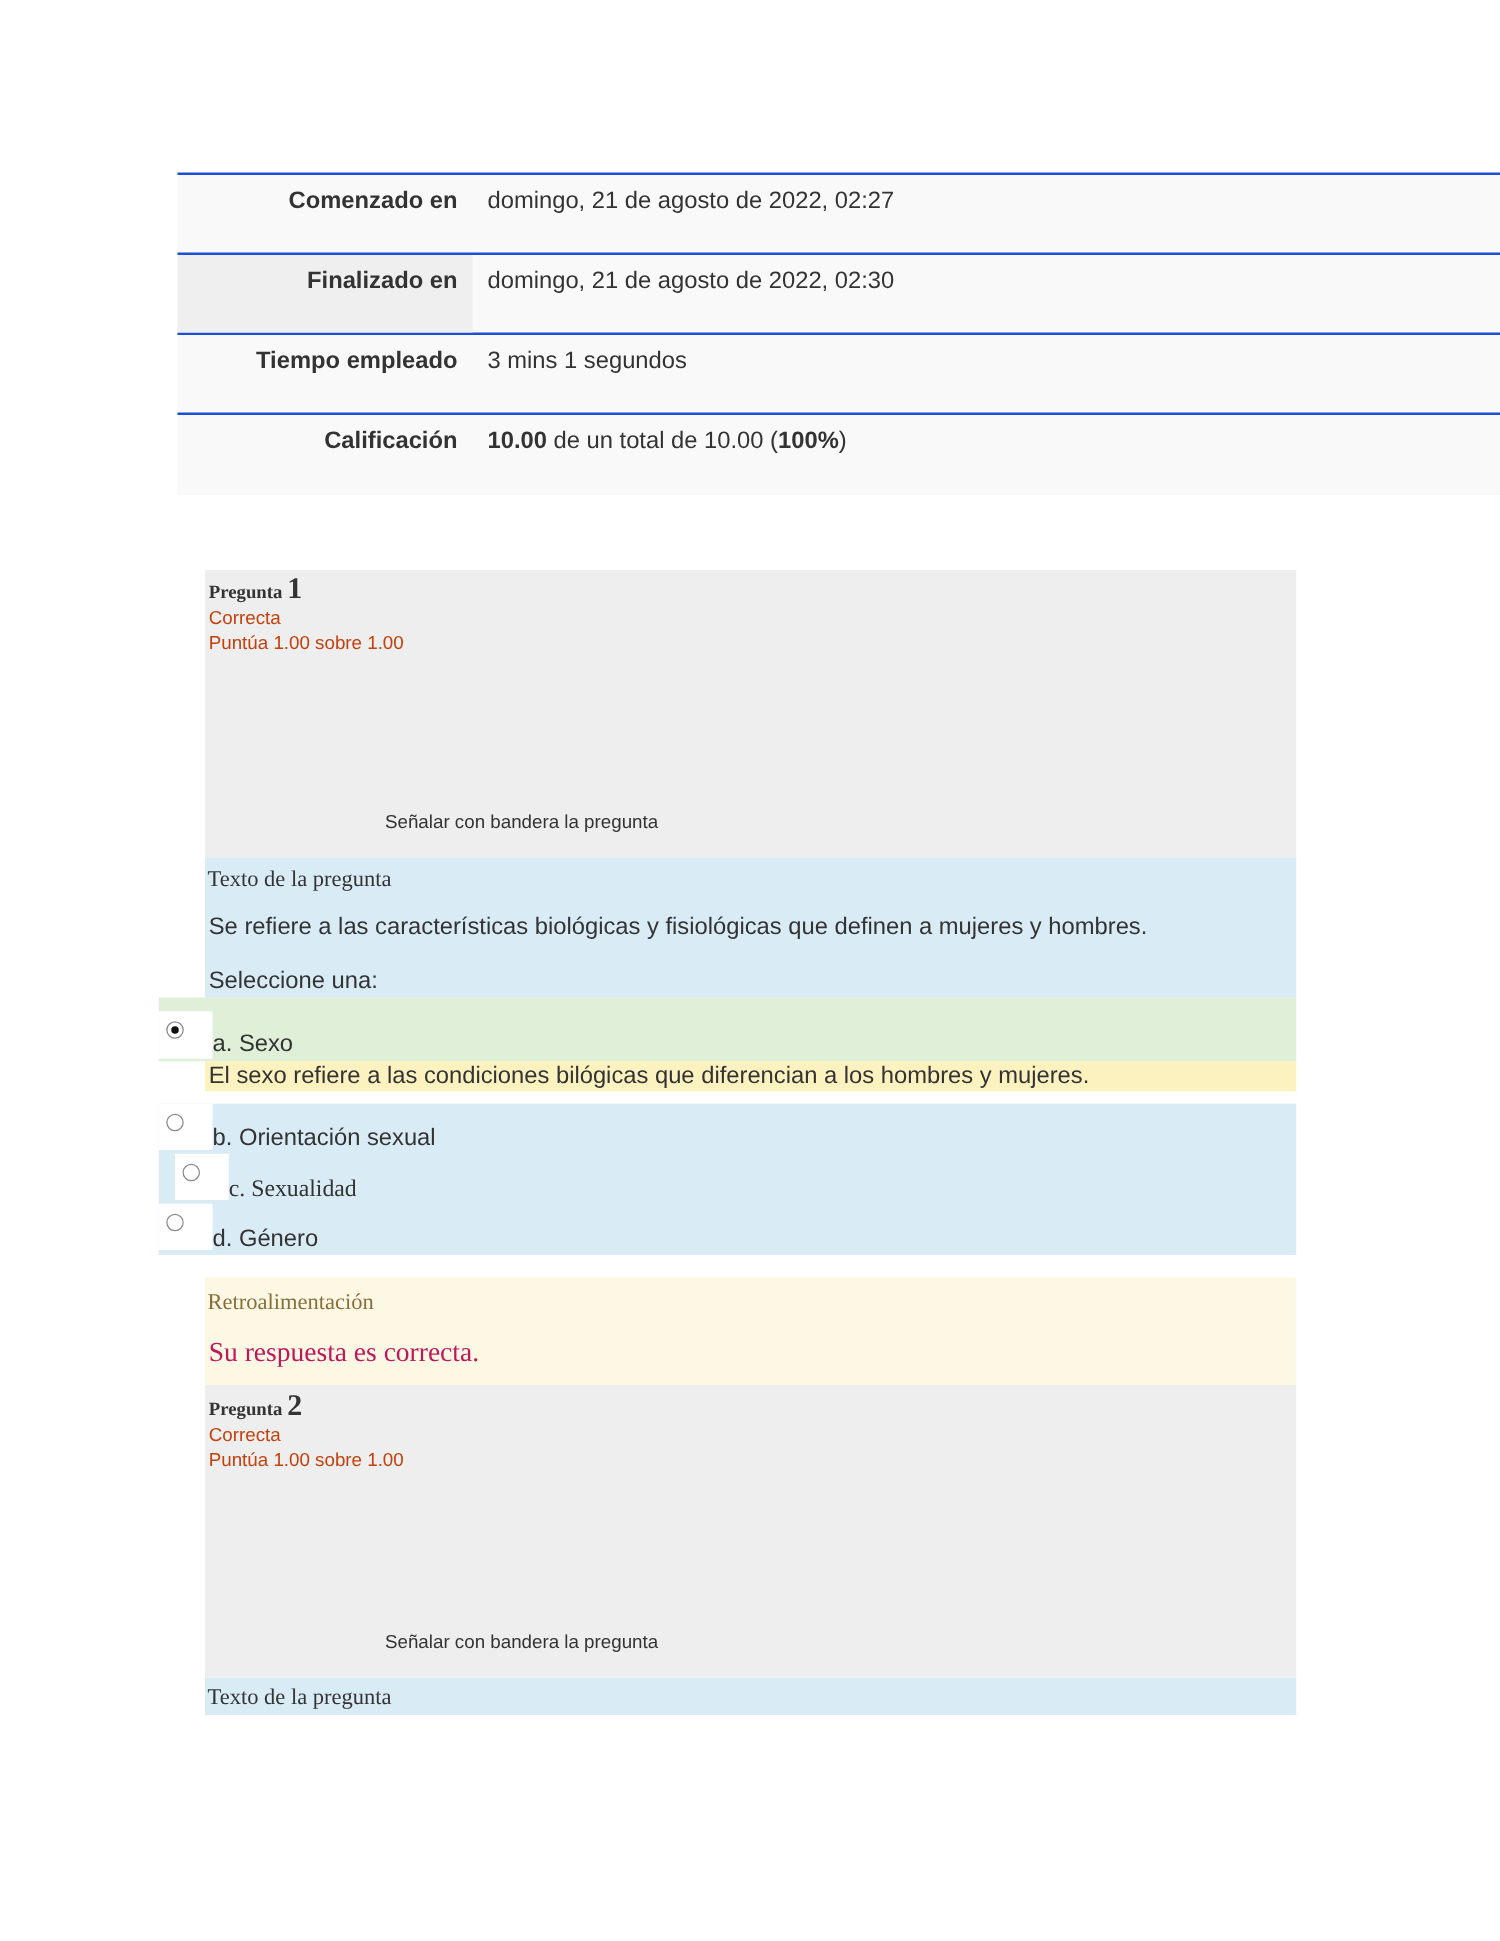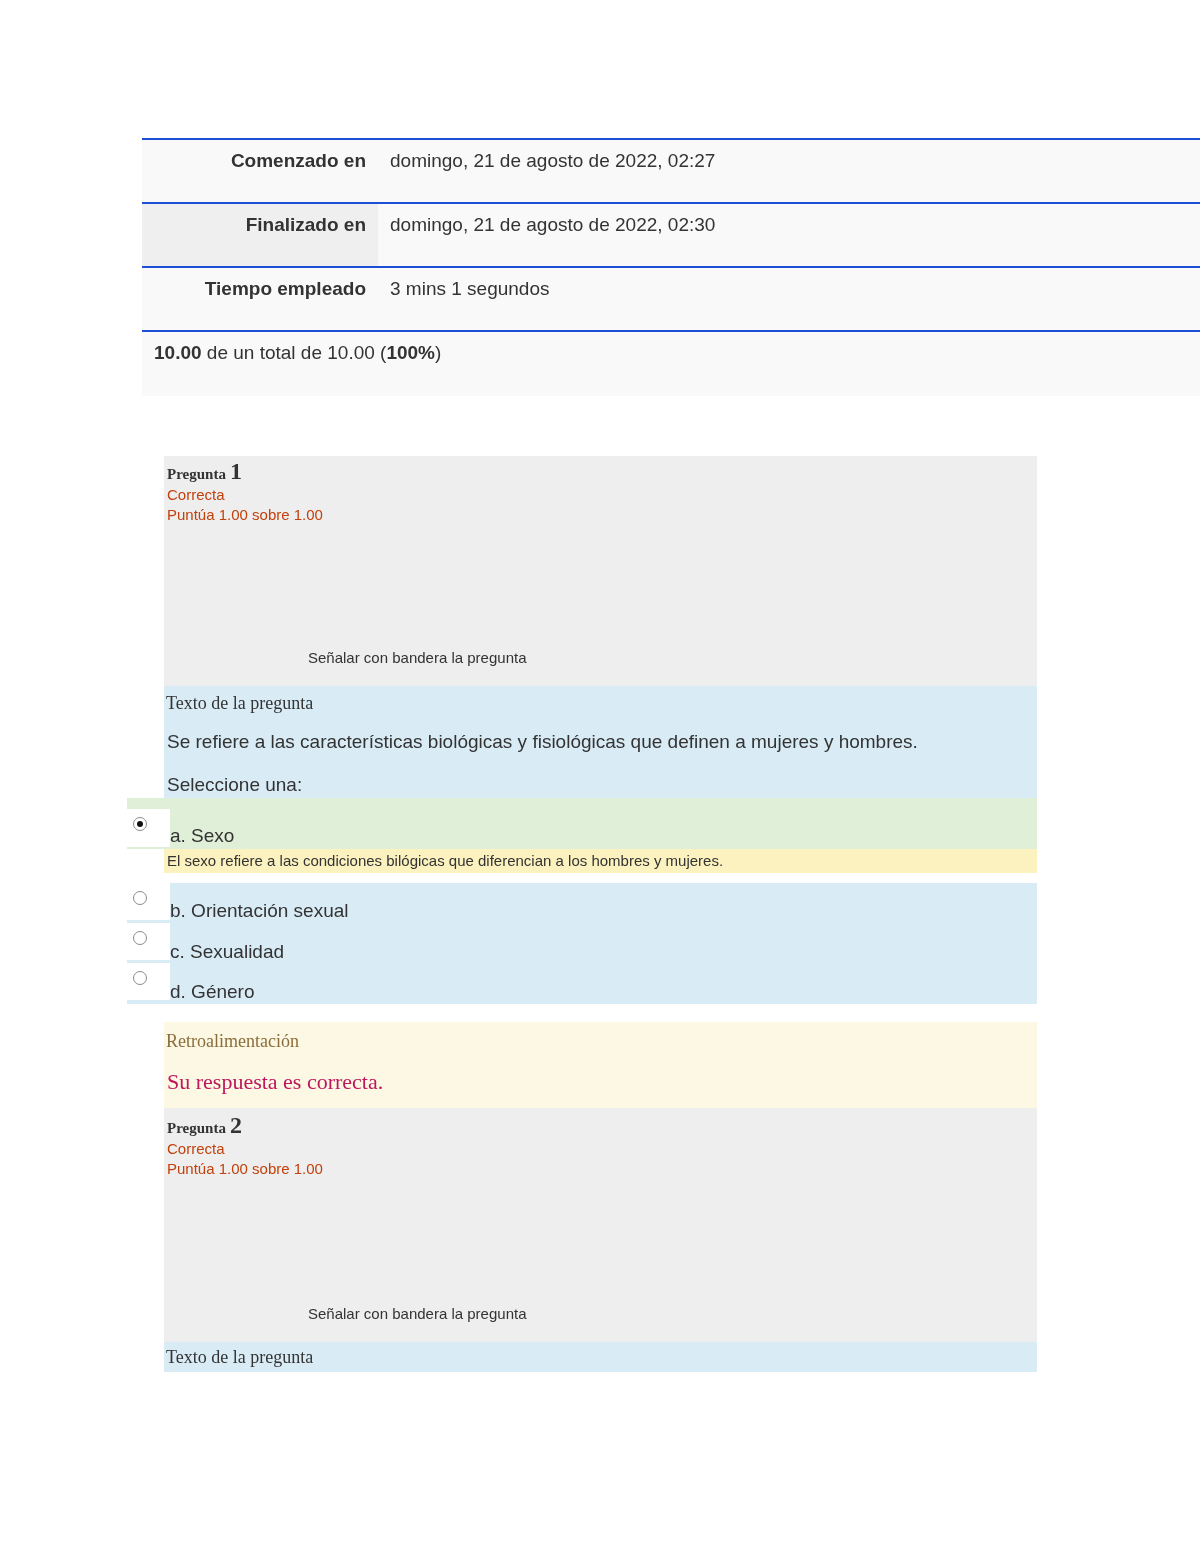--- a/index.html
+++ b/index.html
@@ -34,21 +34,21 @@
 
     
     .answer-correct { position: absolute; left: 127px; top: 798px; width: 910px; height: 51px; background: #dfefd8; }
     .radio-box { position: absolute; left: 0; width: 43px; height: 38px; background: #ffffff; }
     .radio { position: absolute; left: 6px; top: 8px; width: 14px; height: 14px; border-radius: 50%;
              border: 1px solid #8a8a8a; box-sizing: border-box; background: #fff; cursor: pointer; }
     .radio.checked::after { content: ""; position: absolute; left: 3px; top: 3px; width: 6px; height: 6px;
                             border-radius: 50%; background: #111; }
     .answer-label { position: absolute; left: 43px; font-size: 19px; color: #333; }
     .answer-feedback { position: absolute; left: 164px; top: 849px; width: 873px; height: 24px; background: #fcf2c0;
-                       font-size: 15px; color: #333; padding-left: 3px; box-sizing: border-box; line-height: 24px; }
+                       font-size: 19px; color: #333; padding-left: 3px; box-sizing: border-box; line-height: 24px; }
 
     .answers-other { position: absolute; left: 127px; top: 883px; width: 910px; height: 121px; background: #d9ecf6; }
 
     
     .feedback { position: absolute; left: 164px; top: 1022px; width: 873px; height: 86px; background: #fcf8e3; }
     .feedback .fb-label { position: absolute; left: 2px; top: 9px; font-family: "Liberation Serif", serif;
                           font-size: 18px; color: #8a6d3b; }
     .feedback .fb-text { position: absolute; left: 3px; top: 47px; font-size: 22px; color: #be185d; font-family: Liberation Serif, serif; }
   </style>
 </head>
@@ -61,20 +61,21 @@
   </div>
   <div class="summary-row">
     <div class="label-cell">Finalizado en</div>
     <div class="value-cell">domingo, 21 de agosto de 2022, 02:30</div>
   </div>
   <div class="summary-row">
     <div class="label-cell">Tiempo empleado</div>
     <div class="value-cell">3 mins 1 segundos</div>
   </div>
   <div class="summary-row" style="height:64px;">
+    <div class="label-cell" style="background:#f9f9f9;">Calificación</div>
     <div class="value-cell">
       <b>10.00</b><span> de un total de 10.00 (</span><b>100%</b><span>)</span>
     </div>
   </div>
 </div>
 
 <div class="q-info" style="top:456px; height:230px;">
   <div class="q-num-line">
     <span class="q-word">Pregunta</span>
     <span class="q-number">1</span>
@@ -98,21 +99,21 @@
 </div>
 <div class="answer-feedback">El sexo refiere a las condiciones bilógicas que diferencian a los hombres y mujeres.</div>
 
 <div class="answers-other">
   <div style="position:absolute; left:0; top:0; width:910px; height:40px;">
     <div class="radio-box" style="top:0; height:37px;">
       <div class="radio"></div>
     </div>
     <div class="answer-label" style="top:17px;">b. Orientación sexual</div>
   </div>
-  <div style="position:absolute; left:0; top:40px; width:910px; height:40px;">
+  <div style="position:absolute; left:13px; top:40px; width:910px; height:40px;font-family:Liberation Serif, serif;">
     <div class="radio-box" style="top:0; height:37px;">
       <div class="radio"></div>
     </div>
     <div class="answer-label" style="top:18px;">c. Sexualidad</div>
   </div>
   <div style="position:absolute; left:0; top:80px; width:910px; height:40px;">
     <div class="radio-box" style="top:0; height:37px;">
       <div class="radio"></div>
     </div>
     <div class="answer-label" style="top:18px;">d. Género</div>

